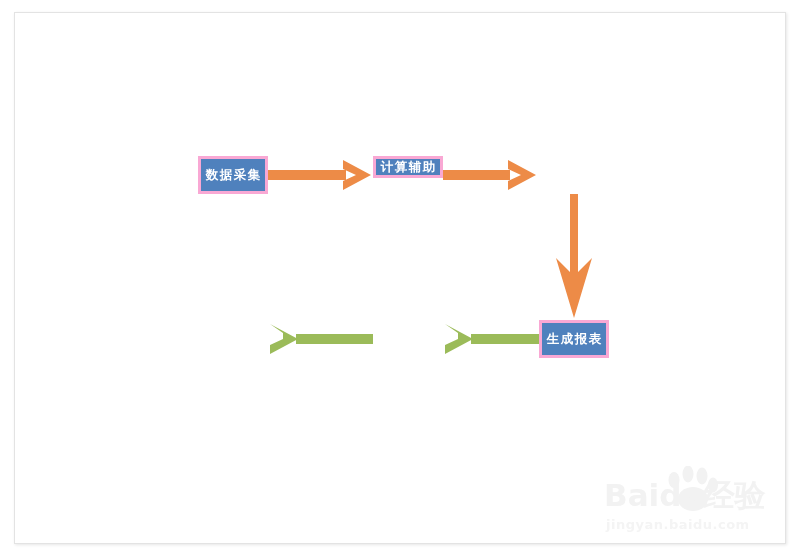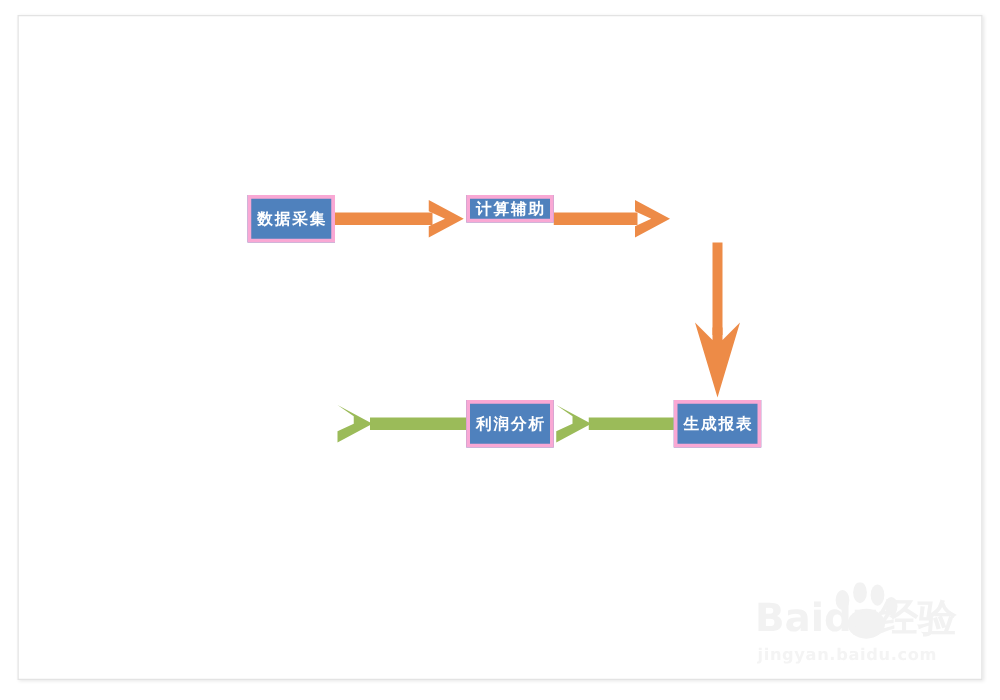--- a/index.html
+++ b/index.html
@@ -144,21 +144,20 @@
     </g>
   </svg>
 
   <div class="node" id="node-collect">数据采集</div>
 
   <div class="node" id="node-calc">计算辅助</div>
 
 
   <div class="node" id="node-report">生成报表</div>
 
-  <div class="node" id="node-profit">利润分析</div>
 
 
 </div>
 
 <div id="watermark">
   <svg width="190" height="76" viewBox="0 0 190 76" style="position:absolute;left:0;top:0;">
     <g fill="#f2f2f2">
       <ellipse cx="76" cy="14" rx="5.5" ry="8"></ellipse>
       <ellipse cx="90" cy="8" rx="5.5" ry="8.5"></ellipse>
       <ellipse cx="104" cy="10" rx="5.5" ry="8.5"></ellipse>

